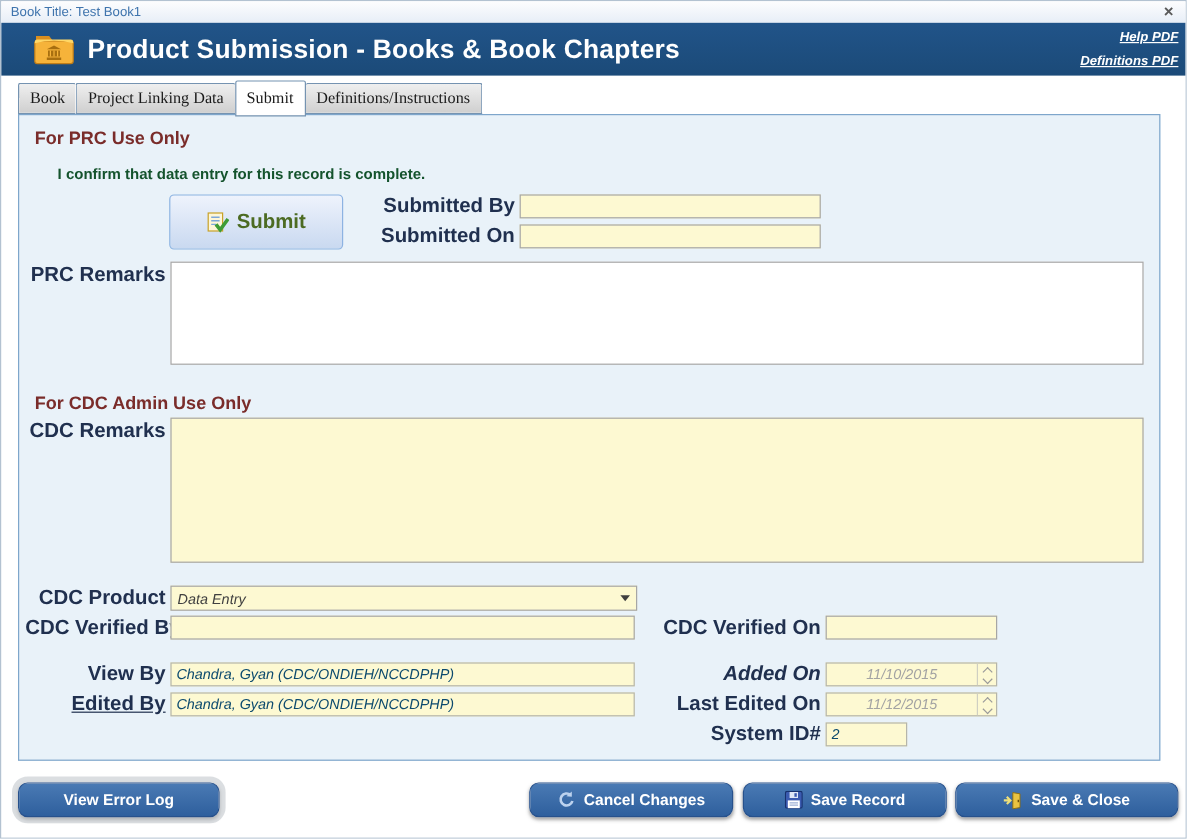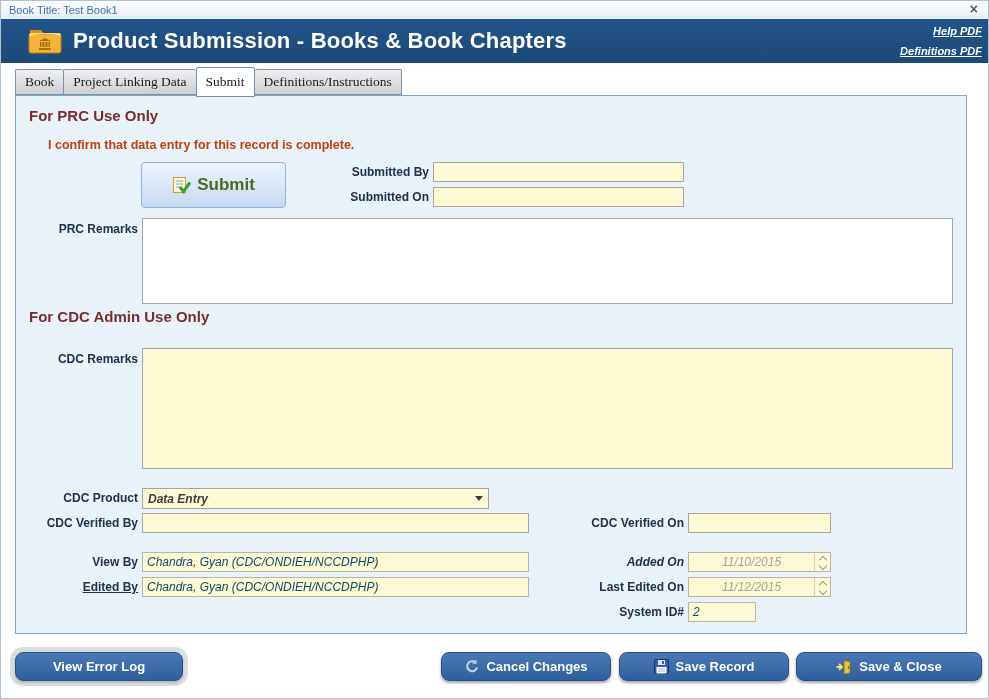--- a/index.html
+++ b/index.html
@@ -55,23 +55,23 @@
     background:#fff; height:30px; margin-top:-2px; line-height:28px;
     border-right:1px solid #7593b1; position:relative; z-index:4;
   }
   .tab.active + .tab { border-left:none; }
   
   .panel {
     position:absolute; left:14px; top:94px; width:952px; height:539px;
     background:#e9f2f9; border:1px solid #7ea6cb;
   }
   .heading { position:absolute; font-size:15px; font-weight:bold; color:#7a2c2a; }
-  .confirm { position:absolute; font-size:12.5px; font-weight:bold; color:#c2410c; }
+  .confirm { position:absolute; font-size:12.5px; font-weight:bold; color:#14532d; }
   .lbl {
-    position:absolute; font-size:12px; font-weight:bold; color:#20304f;
+    position:absolute; font-size:17px; font-weight:bold; color:#20304f;
     text-align:right; line-height:20px; white-space:nowrap;
   }
   .field {
     position:absolute; background:#fdf9d2; border:1px solid #a6a6a6;
     font-family:"Liberation Sans", sans-serif; font-size:12px; color:#333;
     padding:0 4px; outline:none;
   }
   .field.white { background:#fff; }
   textarea.field { resize:none; padding:2px 4px; }
   .field.dim {
@@ -179,27 +179,27 @@
 
   <div class="lbl" style="left:280px; top:161px; width:148px;">Submitted By</div>
   <input class="field" style="left: 432px; top: 161px; width: 251px; height: 20px;" value="">
 
   <div class="lbl" style="left:280px; top:186px; width:148px;">Submitted On</div>
   <input class="field" style="left: 432px; top: 186px; width: 251px; height: 20px;" value="">
 
   <div class="lbl" style="left:20px; top:218px; width:117px;">PRC Remarks</div>
   <textarea class="field white" style="left: 141px; top: 217px; width: 811px; height: 86px;"></textarea>
 
-  <div class="heading" style="left:28px; top:307px;">For CDC Admin Use Only</div>
+  <div class="heading" style="left:28px; top:327px;">For CDC Admin Use Only</div>
 
   <div class="lbl" style="left:20px; top:348px; width:117px;">CDC Remarks</div>
   <textarea class="field" style="left: 141px; top: 347px; width: 811px; height: 121px;"></textarea>
 
   <div class="lbl" style="left:20px; top:487px; width:117px;">CDC Product</div>
-  <div class="dropdown" style="left:141px; top:487px; width:347px; height:21px;font-weight:bold;">
+  <div class="dropdown" style="left:141px; top:487px; width:389px; height:21px;">
     <span class="val">Data Entry</span>
     <span class="arrow-box">
         <span class="dd-arrow"></span>
       </span>
   </div>
 
   <div class="lbl" style="left:20px; top:512px; width:117px;">CDC Verified By</div>
   <input class="field" style="left: 141px; top: 512px; width: 387px; height: 20px;" value="">
 
   <div class="lbl" style="left:530px; top:512px; width:153px;">CDC Verified On</div>

